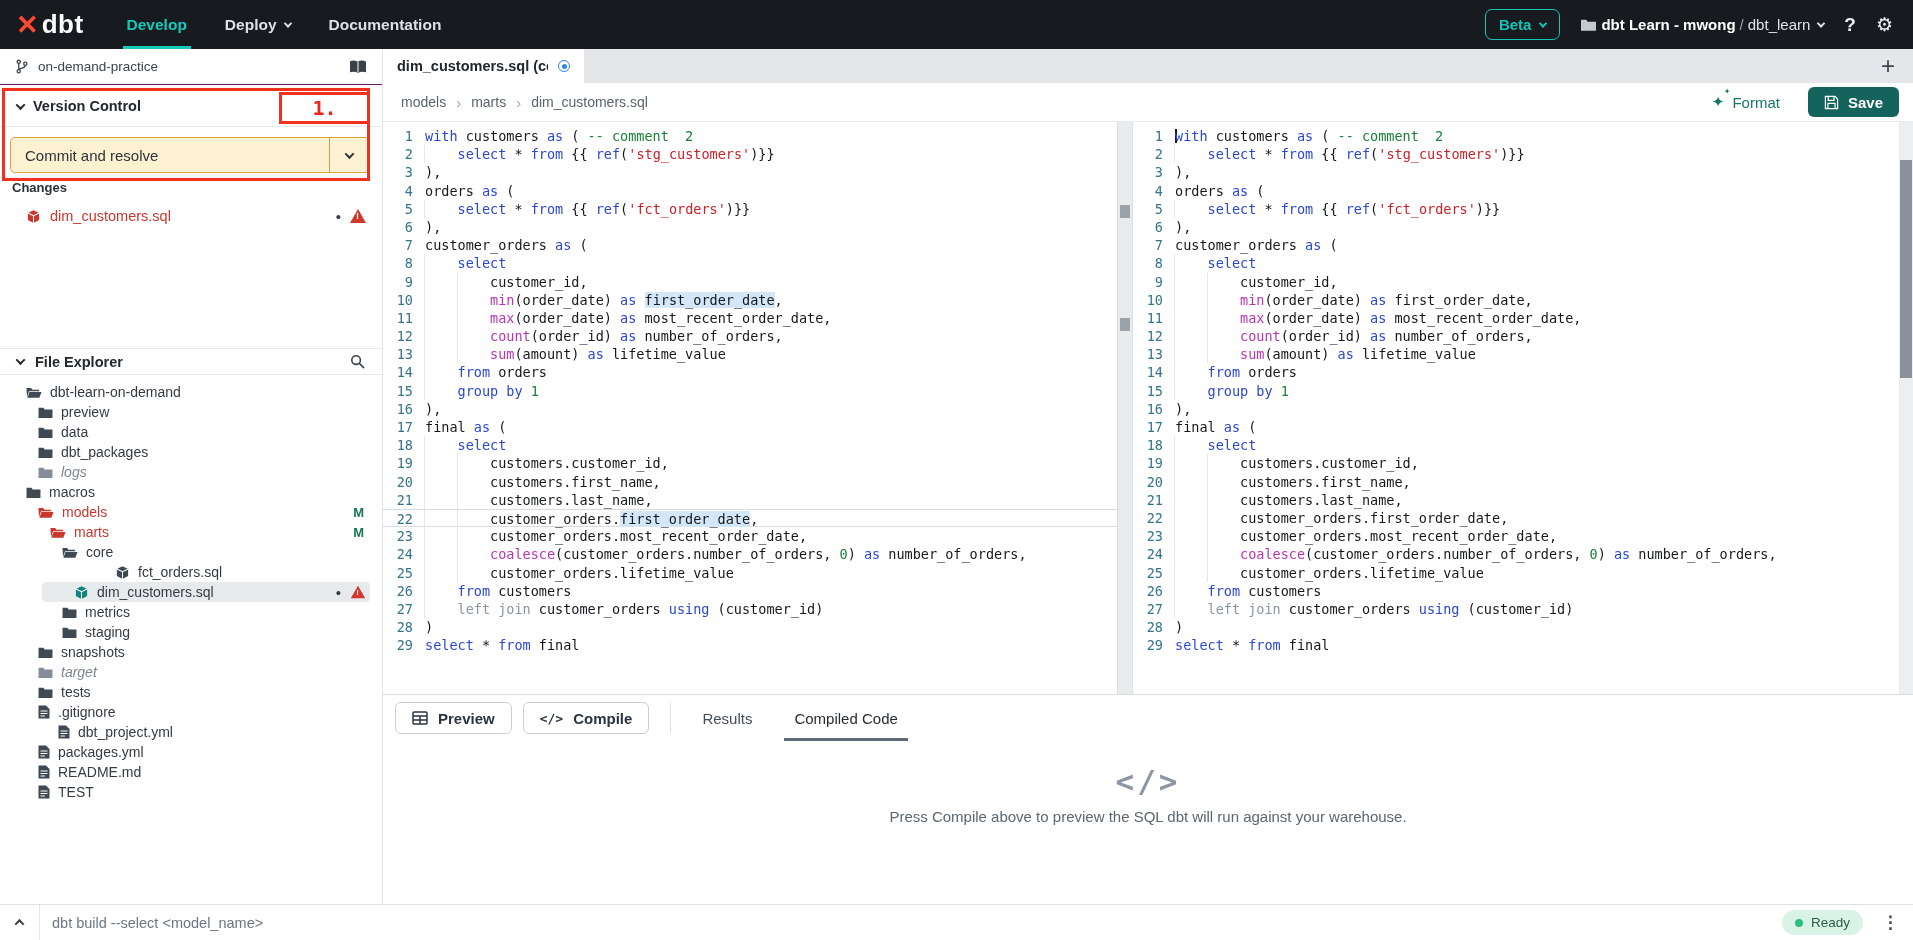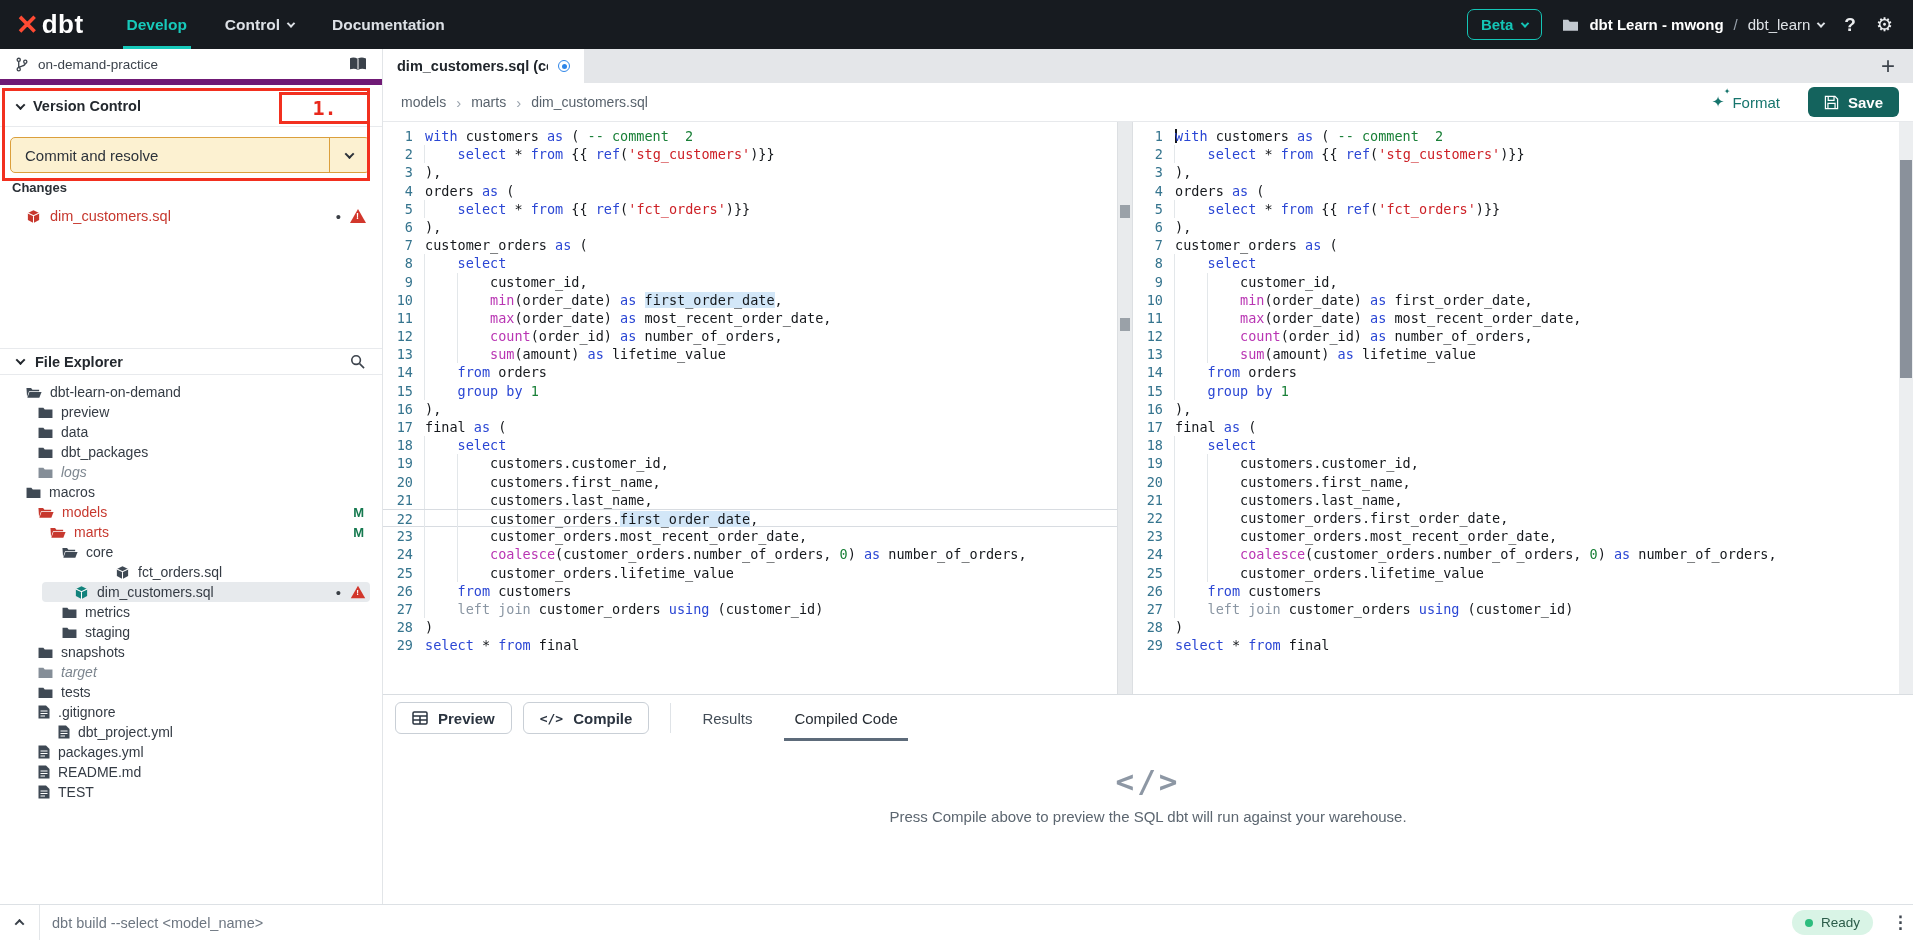--- a/index.html
+++ b/index.html
@@ -14,41 +14,41 @@
   .logo-t { color:#fff; font-weight:bold; font-size:26px; letter-spacing:.5px; }
   .nav-items { display:flex; height:49px; }
   .nav-item { display:flex; align-items:center; gap:8px; padding:0 19px; height:49px;
     font-size:15.5px; font-weight:600; color:#dde1e6; position:relative; cursor:pointer; }
   .nav-item.active { color:#17c9ba; }
   .nav-item.active::after { content:''; position:absolute; left:15px; right:15px; bottom:0;
     height:3px; background:#17c9ba; }
   .nav-right { margin-left:auto; display:flex; align-items:center; gap:20px; padding-right:20px; }
   .beta { display:flex; align-items:center; gap:9px; background:none; border:1.5px solid #14c5b6;
     color:#14c5b6; font-weight:bold; font-size:15px; padding:6px 13px; border-radius:7px; cursor:pointer; }
-  .acct-wrap { display:flex; align-items:center; gap:10px; font-size:15px; }
+  .acct-wrap { display:flex; align-items:center; gap:4px; font-size:15px; }
   .acct { font-weight:bold; color:#fff; }
   .slash { color:#9aa3ad; }
   .proj { color:#dfe3e7; display:flex; align-items:center; gap:8px; cursor:pointer; }
   .help-q { font-weight:bold; font-size:19px; color:#eceef0; cursor:pointer; }
   .gear { font-size:19px; color:#eceef0; cursor:pointer; }
 
   
   .cv { display:inline-block; width:7px; height:7px; border-right:2px solid currentColor;
     border-bottom:2px solid currentColor; transform:rotate(45deg) translate(-1px,-1px); }
   .cv.up { transform:rotate(-135deg) translate(-1px,-1px); }
   .cv.sm { width:6px; height:6px; }
 
   .ic { display:inline-flex; align-items:center; justify-content:center; }
   .ic svg { display:block; }
 
   
   .sidebar { position:absolute; left:0; top:49px; width:383px; bottom:36px; background:#fff;
     border-right:1px solid #e2e5e8; }
   .branch-row { position:absolute; left:0; top:0; right:0; height:36px; display:flex;
-    align-items:center; gap:9px; padding:0 15px; border-bottom:6px solid #701a75;
+    align-items:center; gap:9px; padding:0 15px; border-bottom:1px solid #701a75;
     color:#3c434c; font-size:13.5px; }
   .branch-row .book { margin-left:auto; cursor:pointer; }
   .vc-header { position:absolute; left:0; top:37px; right:0; height:41px; display:flex;
     align-items:center; gap:9px; padding:0 17px; border-bottom:1px solid #e8eaed;
     font-weight:bold; font-size:14.5px; color:#23282e; cursor:pointer; }
   .commit-btn { position:absolute; left:10px; right:12px; top:88px; height:36px;
     background:#fcf1d1; border:1.5px solid #db9f3c; border-radius:5px; display:flex;
     align-items:stretch; cursor:pointer; }
   .commit-label { padding:0 14px; font-size:15px; color:#2c323a; flex:1; display:flex; align-items:center; }
   .commit-caret { width:40px; border-left:1.5px solid #db9f3c; display:flex; align-items:center;
@@ -161,40 +161,40 @@
   .empty-caption { margin-top:9px; font-size:15px; color:#5c6670; }
 
   
   .statusbar { position:absolute; left:0; right:0; bottom:0; height:36px; background:#fff;
     border-top:1px solid #dde1e5; display:flex; align-items:center; z-index:20; }
   .sb-chev { width:40px; align-self:stretch; display:flex; align-items:center; justify-content:center;
     border-right:1px solid #e3e6e9; color:#3a414a; cursor:pointer; }
   .sb-cmd { flex:1; border:none; outline:none; padding-left:12px; font-size:14.5px; color:#3a414a;
     font-family:"Liberation Sans",sans-serif; background:transparent; }
   .sb-cmd::placeholder { color:#6d7681; opacity:1; }
-  .sb-right { display:flex; align-items:center; gap:15px; }
+  .sb-right { display:flex; align-items:center; gap:15px; padding-right:10px; }
   .ready { display:flex; align-items:center; gap:8px; background:#d9f4e6; border-radius:14px;
     padding:5px 13px; font-size:13.5px; color:#2b5c49; cursor:pointer; }
   .ready-dot { width:8px; height:8px; border-radius:50%; background:#2dbd7e; }
   .kebab { font-size:17px; color:#3f4750; font-weight:bold; cursor:pointer; padding:0 4px; }
 </style>
 </head>
 <body>
 
 <div class="topnav">
   <div class="logo">
     <span class="logo-x">✕</span>
     <span class="logo-t">dbt</span>
   </div>
   <div class="nav-items" id="nav-items">
       <a class="nav-item active">
         <span>Develop</span>
       </a>
       <a class="nav-item">
-        <span>Control</span>
+        <span>Deploy</span>
         <span class="cv sm"></span>
       </a>
       <a class="nav-item">
         <span>Documentation</span>
       </a>
     </div>
   <div class="nav-right">
     <button class="beta">
       <span>Beta</span>
       <span class="cv sm"></span>

